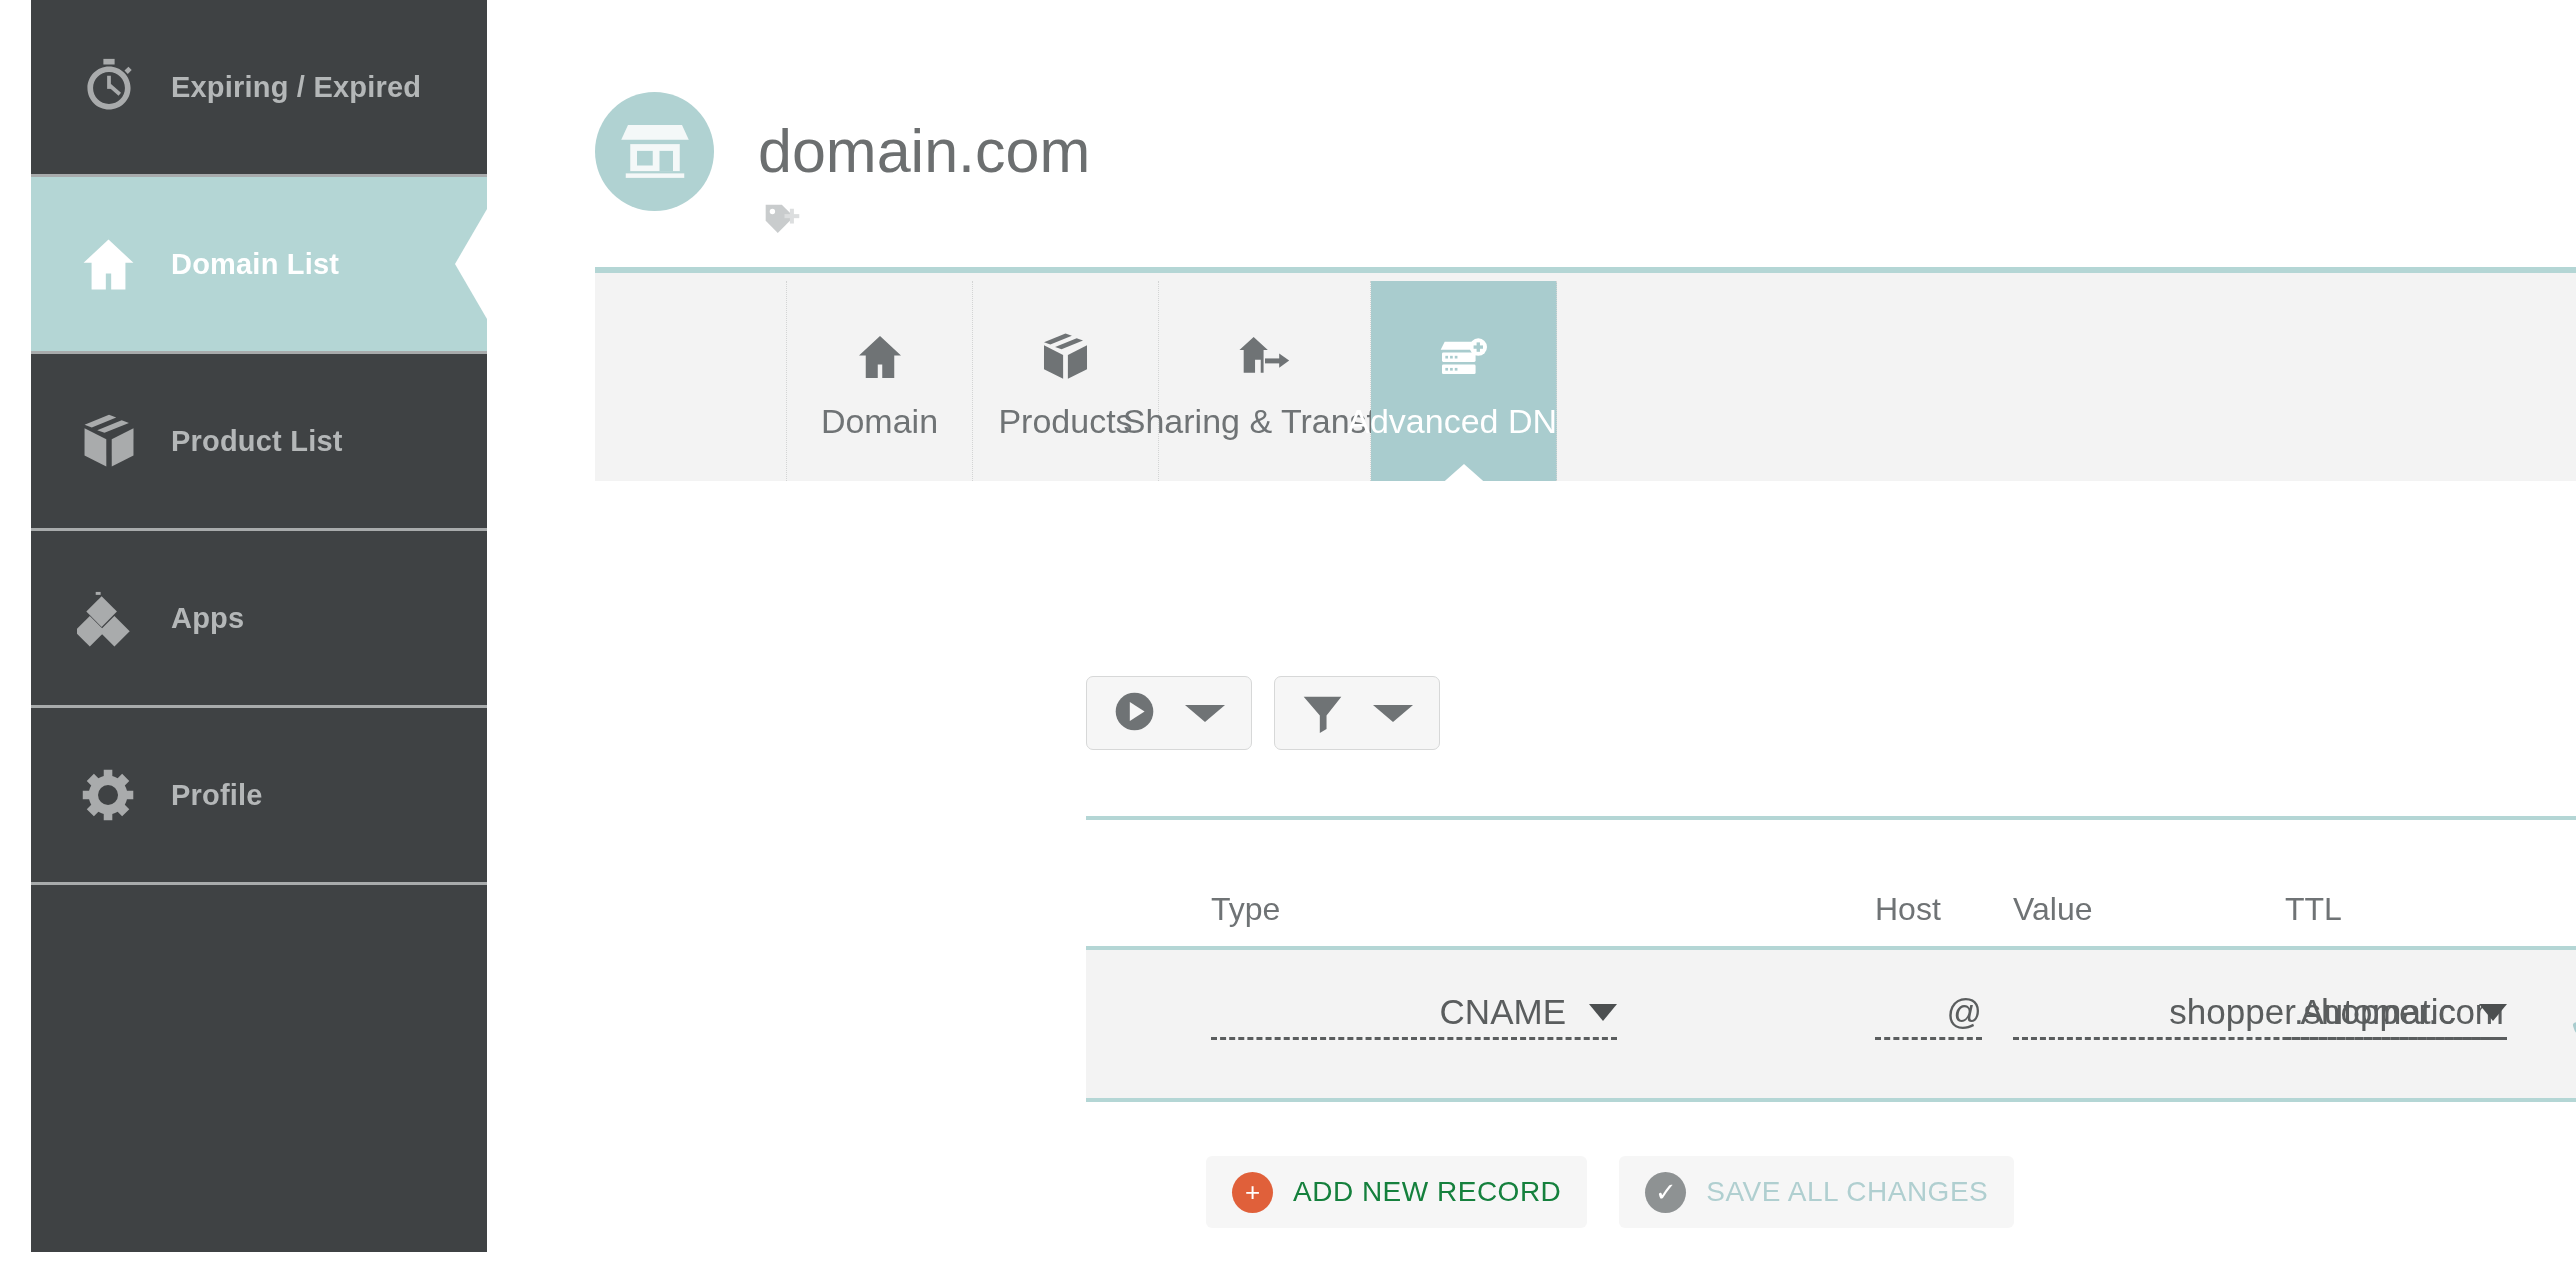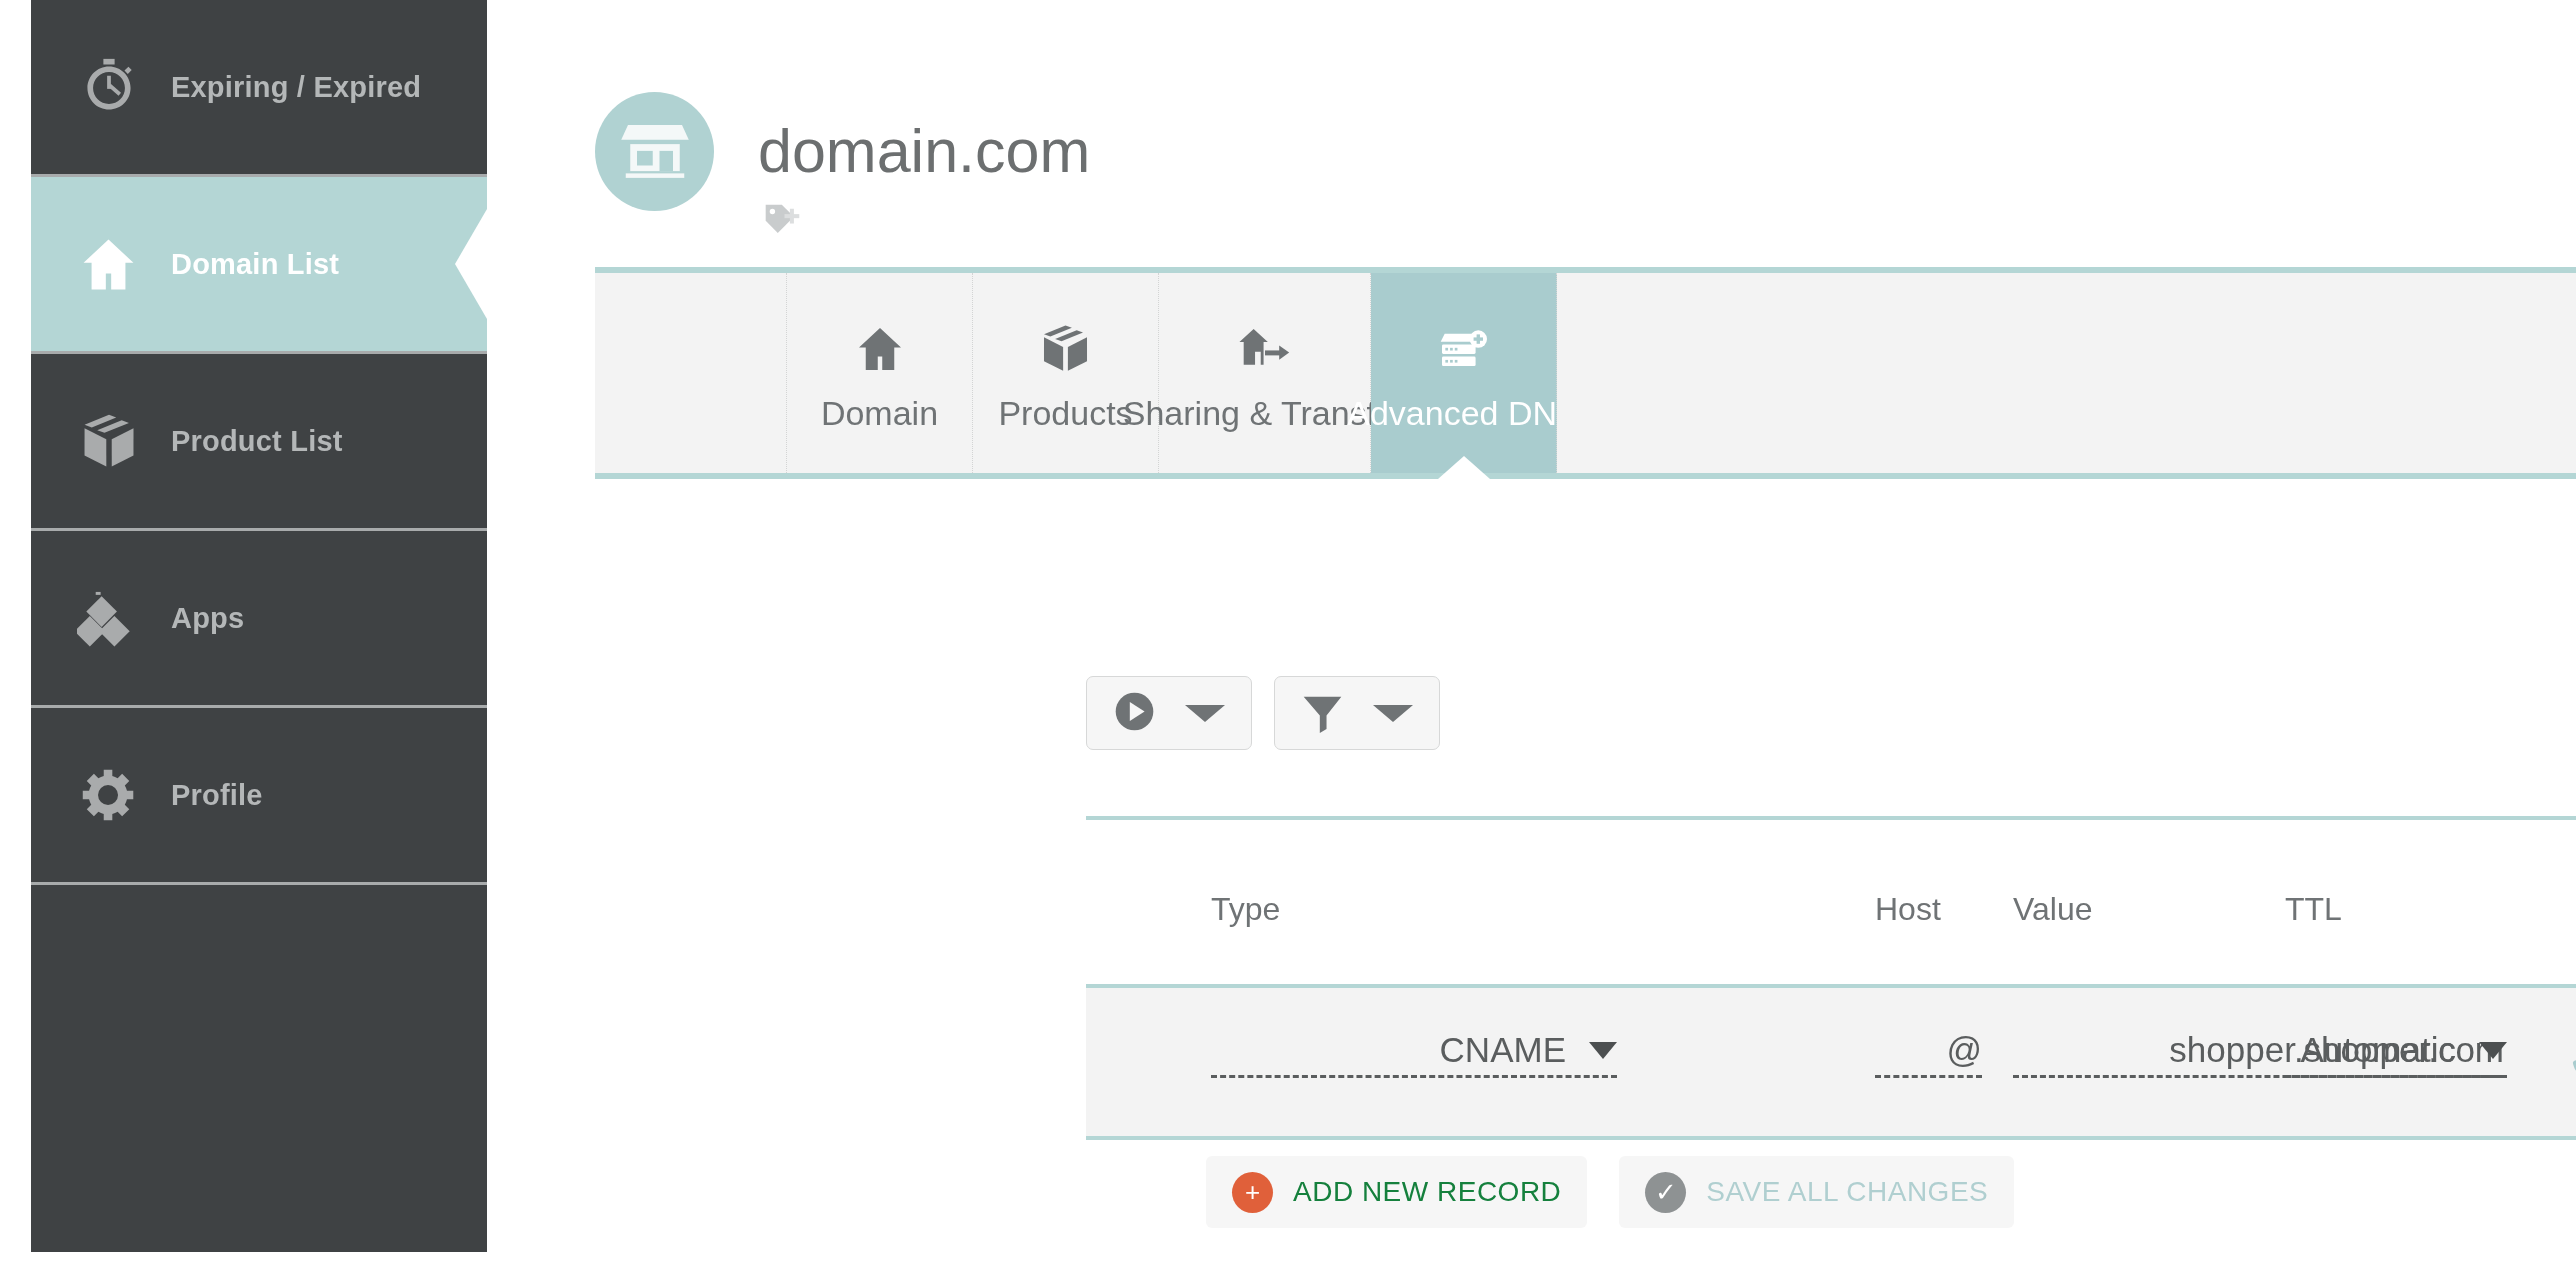--- a/index.html
+++ b/index.html
@@ -121,20 +121,21 @@
   }
   .tab {
     position: relative;
     height: 100%;
     display: flex;
     flex-direction: column;
     align-items: center;
     justify-content: center;
     border-right: 1.5px dotted #d3d4d4;
     background: #f3f3f3;
+    margin-top: 8px;
   }
   .tab.spacer-left { width: 192px; }
   .tab.spacer-right { flex: 1 1 auto; border-right: none; }
   .tab.t-domain { width: 186px; }
   .tab.t-products { width: 186px; }
   .tab.t-sharing { width: 212px; }
   .tab.t-dns { width: 186px; }
   .tab.active { background: #a9ccce; }
   .tab.active .tab-label { color: #ffffff; }
   .tab.active .tab-icon svg { fill: #ffffff; }
@@ -236,21 +237,21 @@
 
   
   #table {
     position: absolute;
     left: 599px;
     top: 816px;
     right: 0;
   }
   #table-head {
     border-top: 4.6px solid #b4d6d5;
-    height: 168px;
+    height: 130px;
     position: relative;
   }
   .th {
     position: absolute;
     top: 71px;
     font-size: 32px;
     color: #6f7375;
   }
   .th-type  { left: 125px; }
   .th-host  { left: 789px; }

